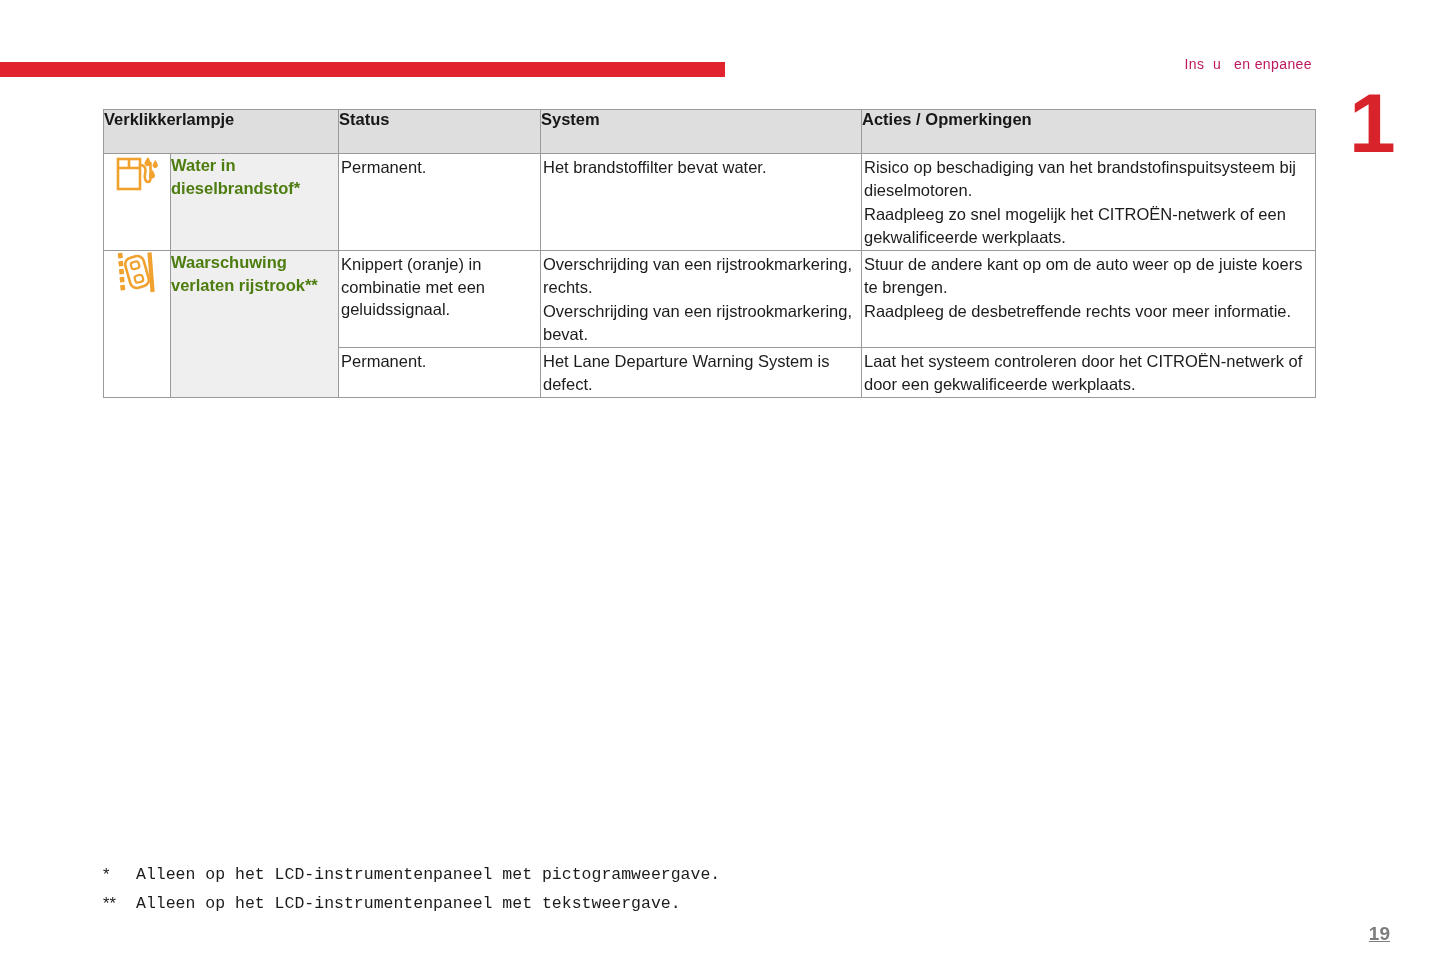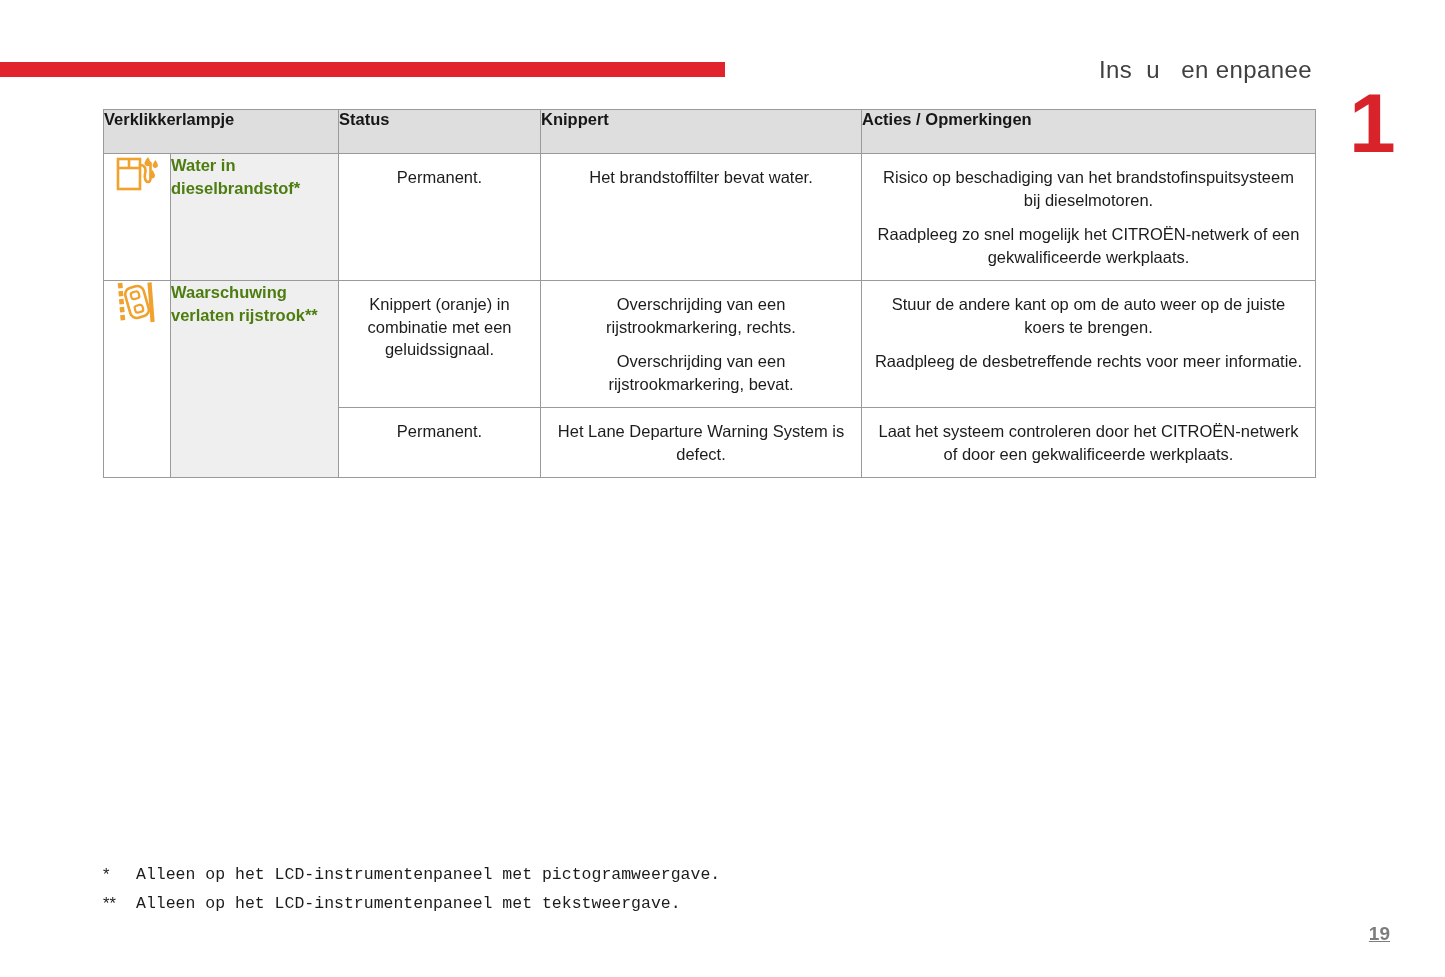--- a/index.html
+++ b/index.html
@@ -21,22 +21,22 @@
     left: 0;
     top: 62px;
     width: 725px;
     height: 15px;
     background: #e1232e;
   }
   .header-title {
     position: absolute;
     right: 133px;
     top: 56px;
-    font-size: 24px;
-    color: #404040;
+    font-size: 14px;
+    color: #be185d;
     letter-spacing: 0.4px;
     white-space: pre;
     text-align: right;
   }
 
   
   .chapter-tab {
     position: absolute;
     left: 1351px;
     top: 90px;
@@ -105,21 +105,21 @@
     line-height: 22.5px;
     padding: 12px 10px 10px 11px;
   }
   td.cell-text {
     background: #ffffff;
     font-size: 16.5px;
     color: #1c1c1c;
     line-height: 22.5px;
     padding: 12px 12px 12px 11px;
   }
-  td.cell-text p { margin: 12px; text-align: center; }
+  td.cell-text p { margin: 2px; }
 
   
   .tell-icon { display: block; margin: 0 auto; }
 
   
   .footnotes {
     position: absolute;
     left: 103px;
     top: 865px;
     width: 900px;
@@ -164,21 +164,21 @@
       <col class="col-icon">
       <col class="col-name">
       <col class="col-status">
       <col class="col-cause">
       <col class="col-action">
     </colgroup>
     <thead>
       <tr>
         <th colspan="2">Verklikkerlampje</th>
         <th>Status</th>
-        <th>Knippert</th>
+        <th>System</th>
         <th>Acties / Opmerkingen</th>
       </tr>
     </thead>
     <tbody>
 
       <tr>
         <td class="cell-icon" rowspan="1">
           <svg class="tell-icon" width="44" height="40" viewBox="0 0 44 40" fill="none">
 
             <rect x="3" y="5" width="22" height="30" stroke="#f0a12e" stroke-width="2.6" fill="none"></rect>

